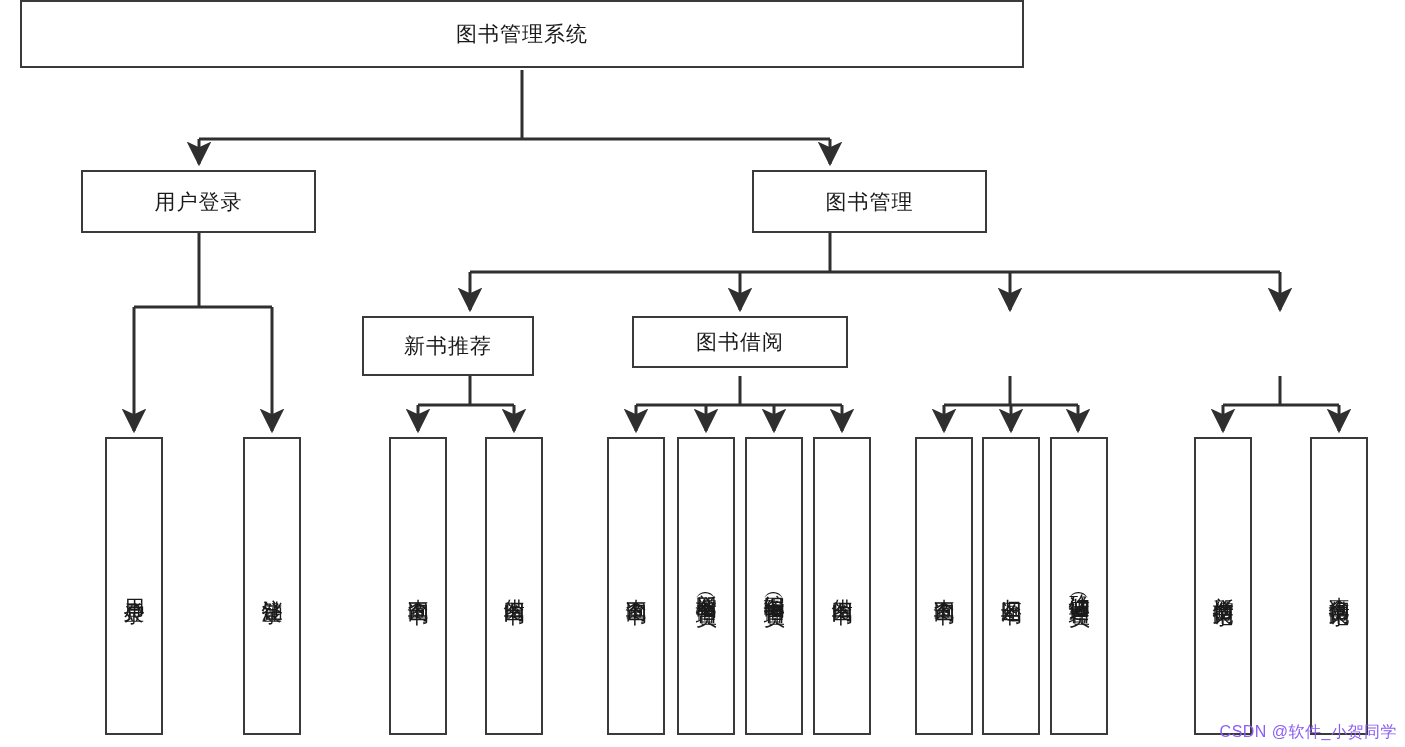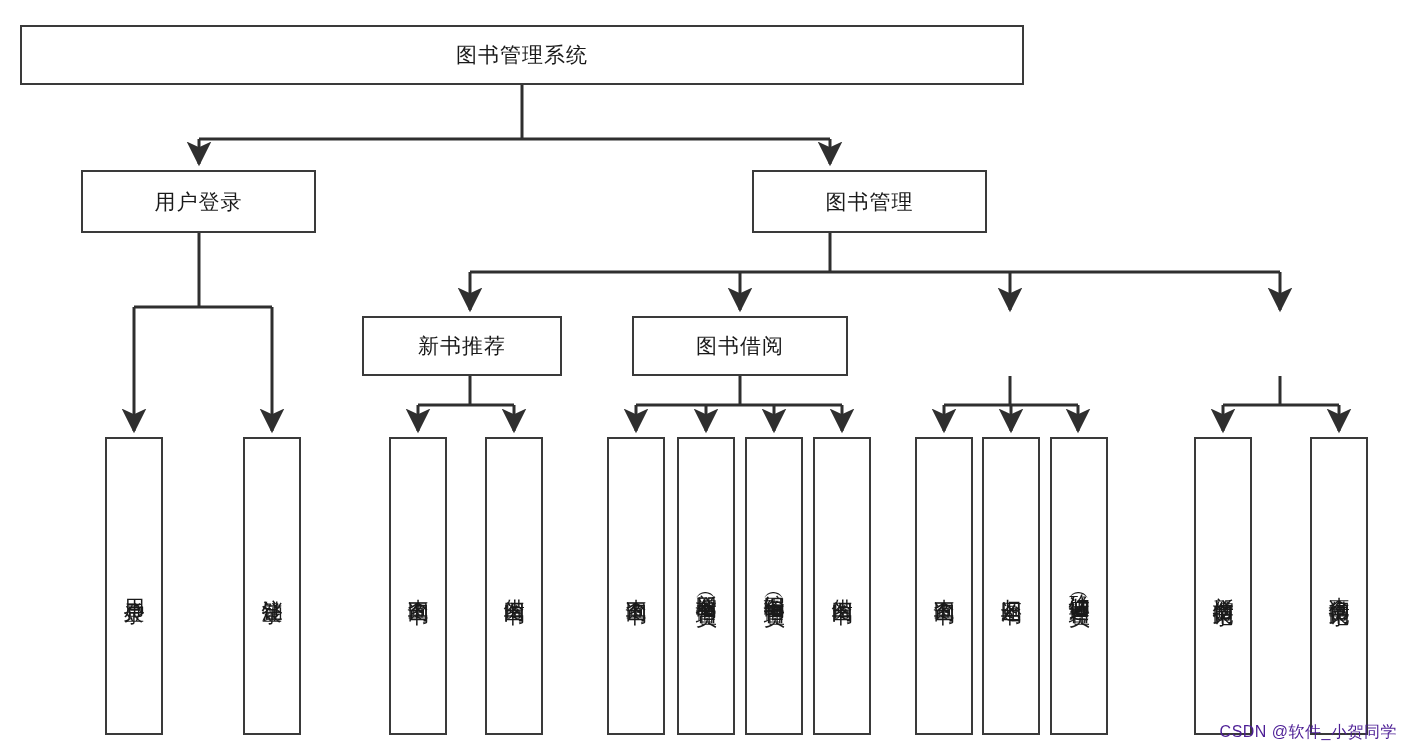--- a/index.html
+++ b/index.html
@@ -55,21 +55,21 @@
   .node.v .vlabel {
     writing-mode: vertical-rl;
     text-orientation: upright;
     display: block;
   }
   .watermark {
     position: absolute;
     right: 8px;
     bottom: 4px;
     font-size: 16px;
-    color: #4c1d95;
+    color: #8b5cf6;
     letter-spacing: 0.5px;
     z-index: 5;
     white-space: nowrap;
   }
 </style>
 </head>
 <body>
 
 <div id="canvas">
 
@@ -119,37 +119,37 @@
       <path d="M 1011 405 L 1011 431" marker-end="url(#arrow)"></path>
       <path d="M 1078 405 L 1078 431" marker-end="url(#arrow)"></path>
 
       <path d="M 1280 376 L 1280 405"></path>
       <path d="M 1223 405 L 1339 405"></path>
       <path d="M 1223 405 L 1223 431" marker-end="url(#arrow)"></path>
       <path d="M 1339 405 L 1339 431" marker-end="url(#arrow)"></path>
     </g>
   </svg>
 
-  <div class="node h" style="left:20px; top:25px; width:1004px; height:60px;">
+  <div class="node h" style="left:20px; top:0; width:1004px; height:68px;">
     <span>图书管理系统</span>
   </div>
 
   <div class="node h" style="left:81px; top:170px; width:235px; height:63px;">
     <span>用户登录</span>
   </div>
 
   <div class="node h" style="left:712px; top:170px; width:235px; height:63px;margin-left:40px;">
     <span>图书管理</span>
   </div>
 
-  <div class="node h" style="left:362px; top:316px; width:200px; height:60px;">
+  <div class="node h" style="left:362px; top:316px; width:172px; height:60px;">
     <span>新书推荐</span>
   </div>
 
-  <div class="node h" style="left:632px; top:316px; width:216px; height:60px;">
+  <div class="node h" style="left:632px; top:316px; width:216px; height:52px;">
     <span>图书借阅</span>
   </div>
 
 
 
   <div class="node v" style="left:105px; top:437px; width:58px; height:298px;">
     <span class="vlabel">用户登录</span>
   </div>
 
   <div class="node v" style="left:243px; top:437px; width:58px; height:298px;">

